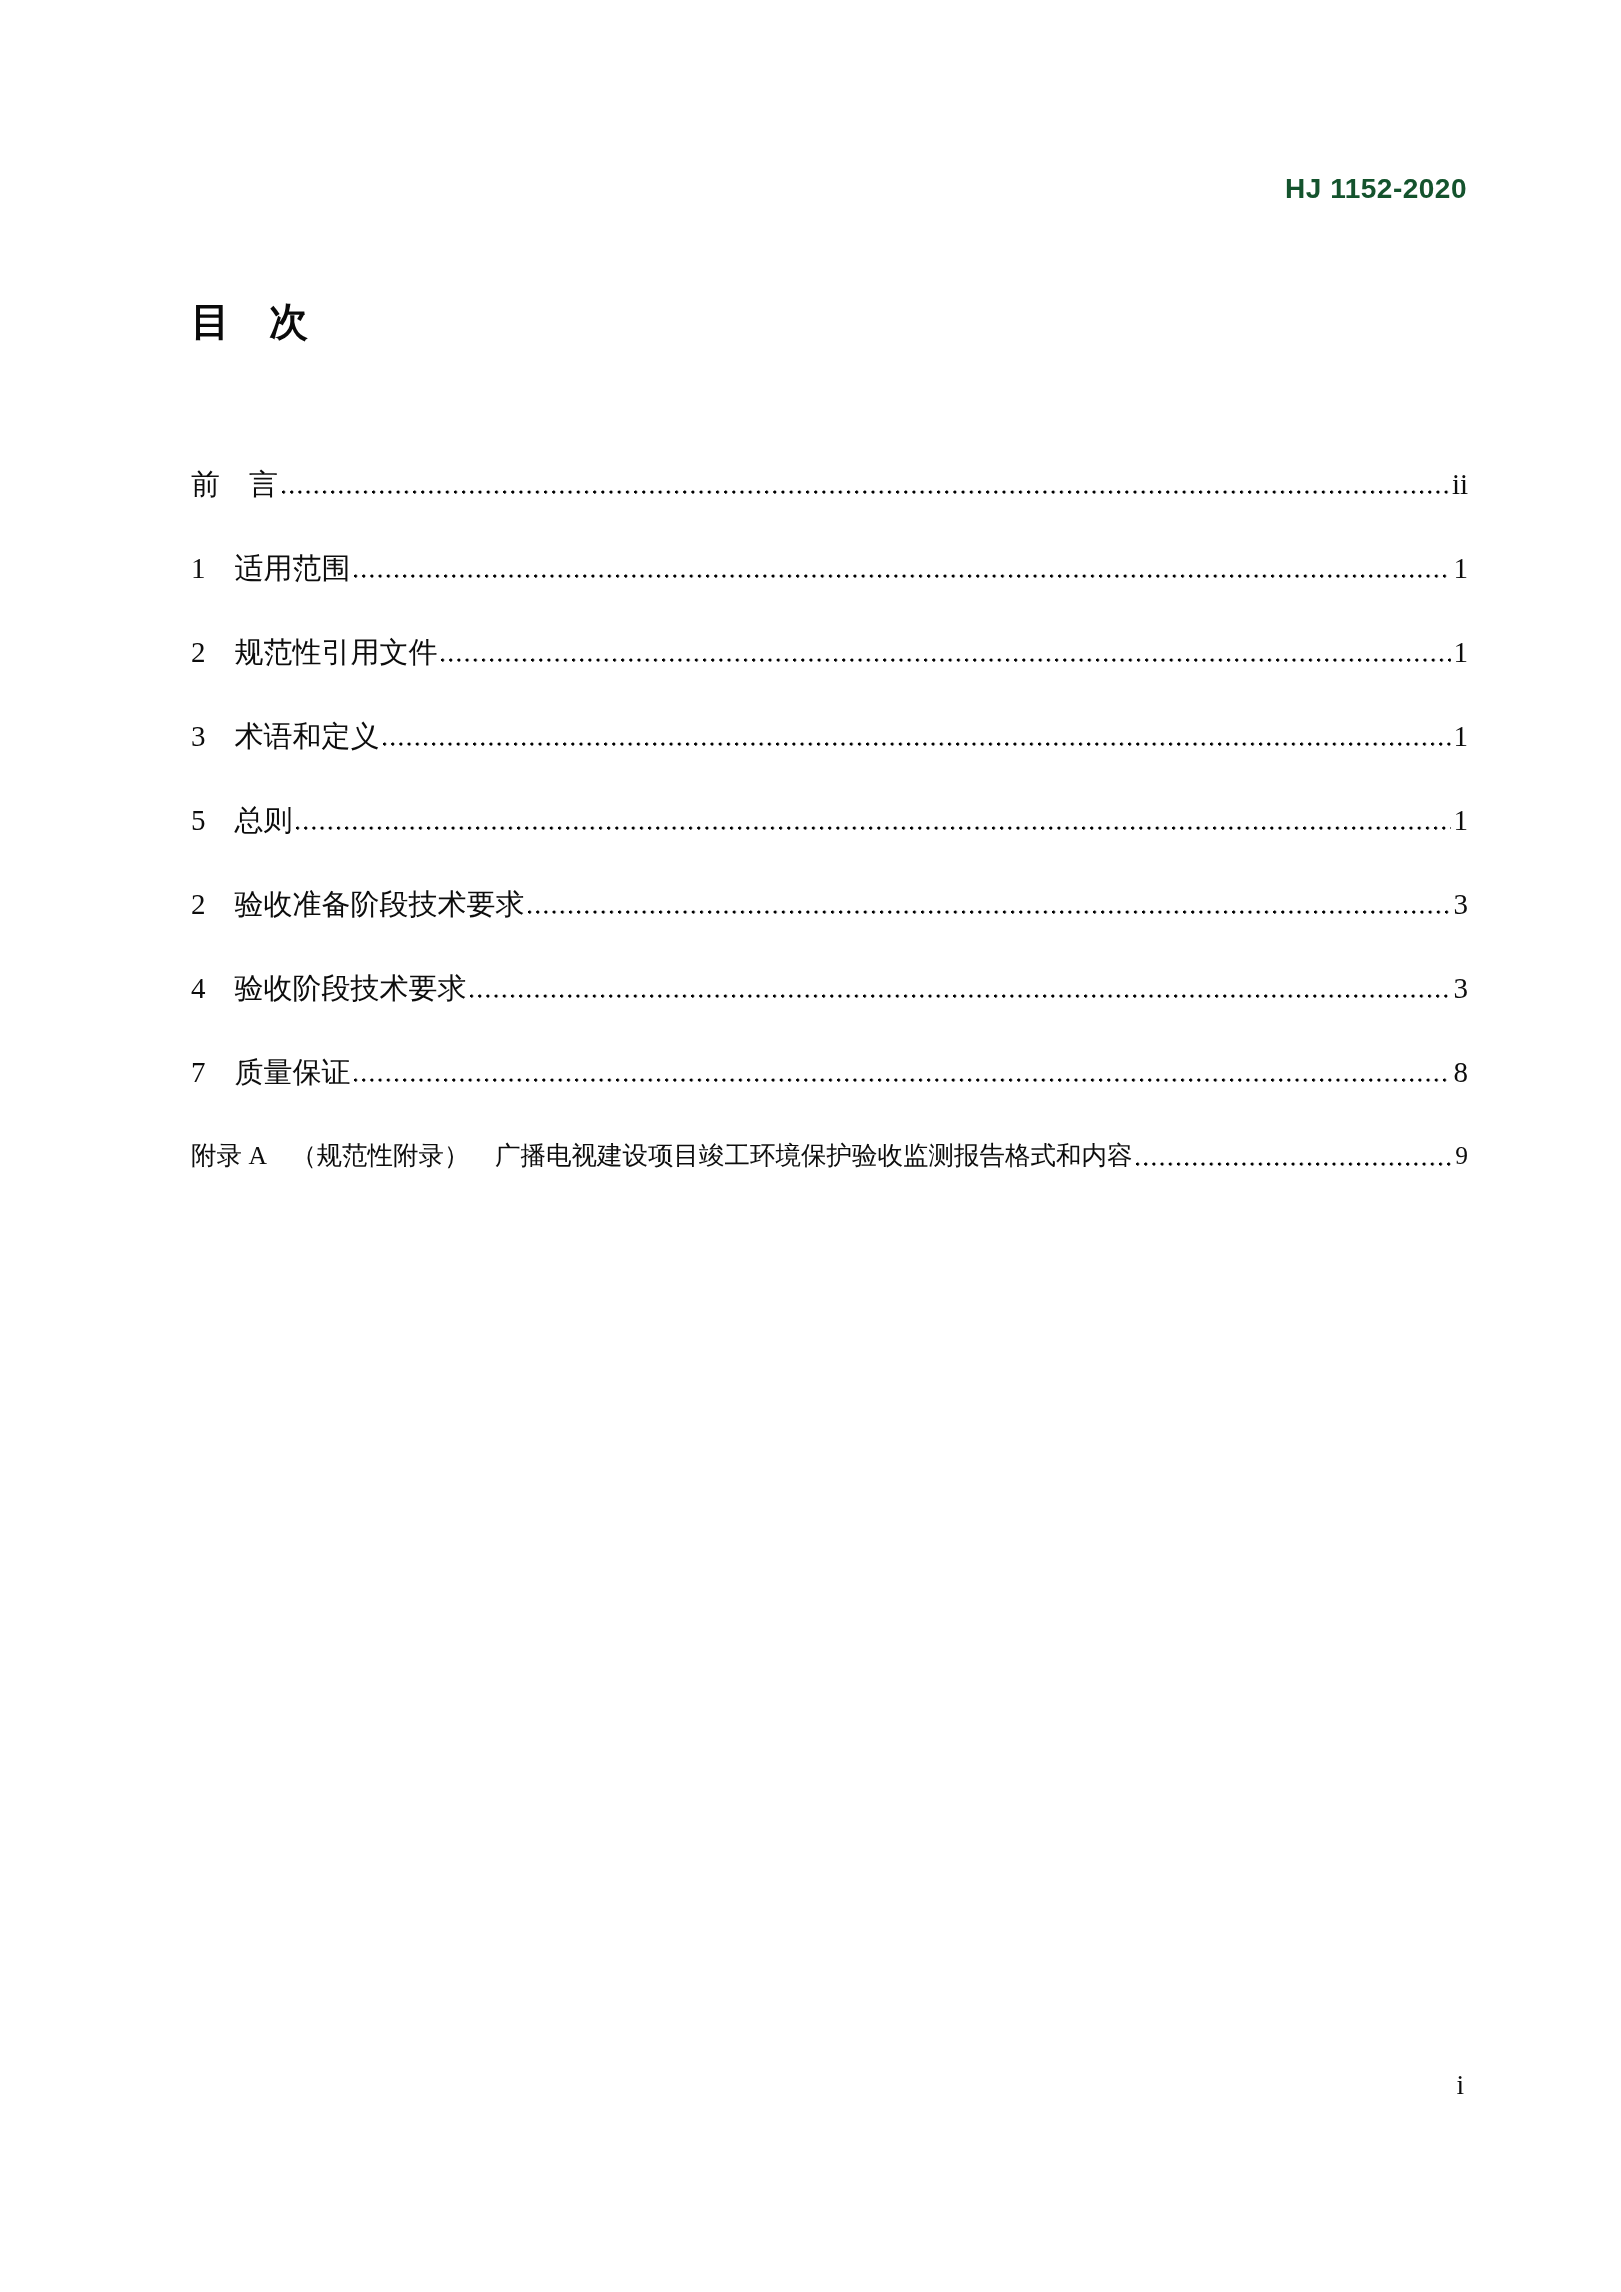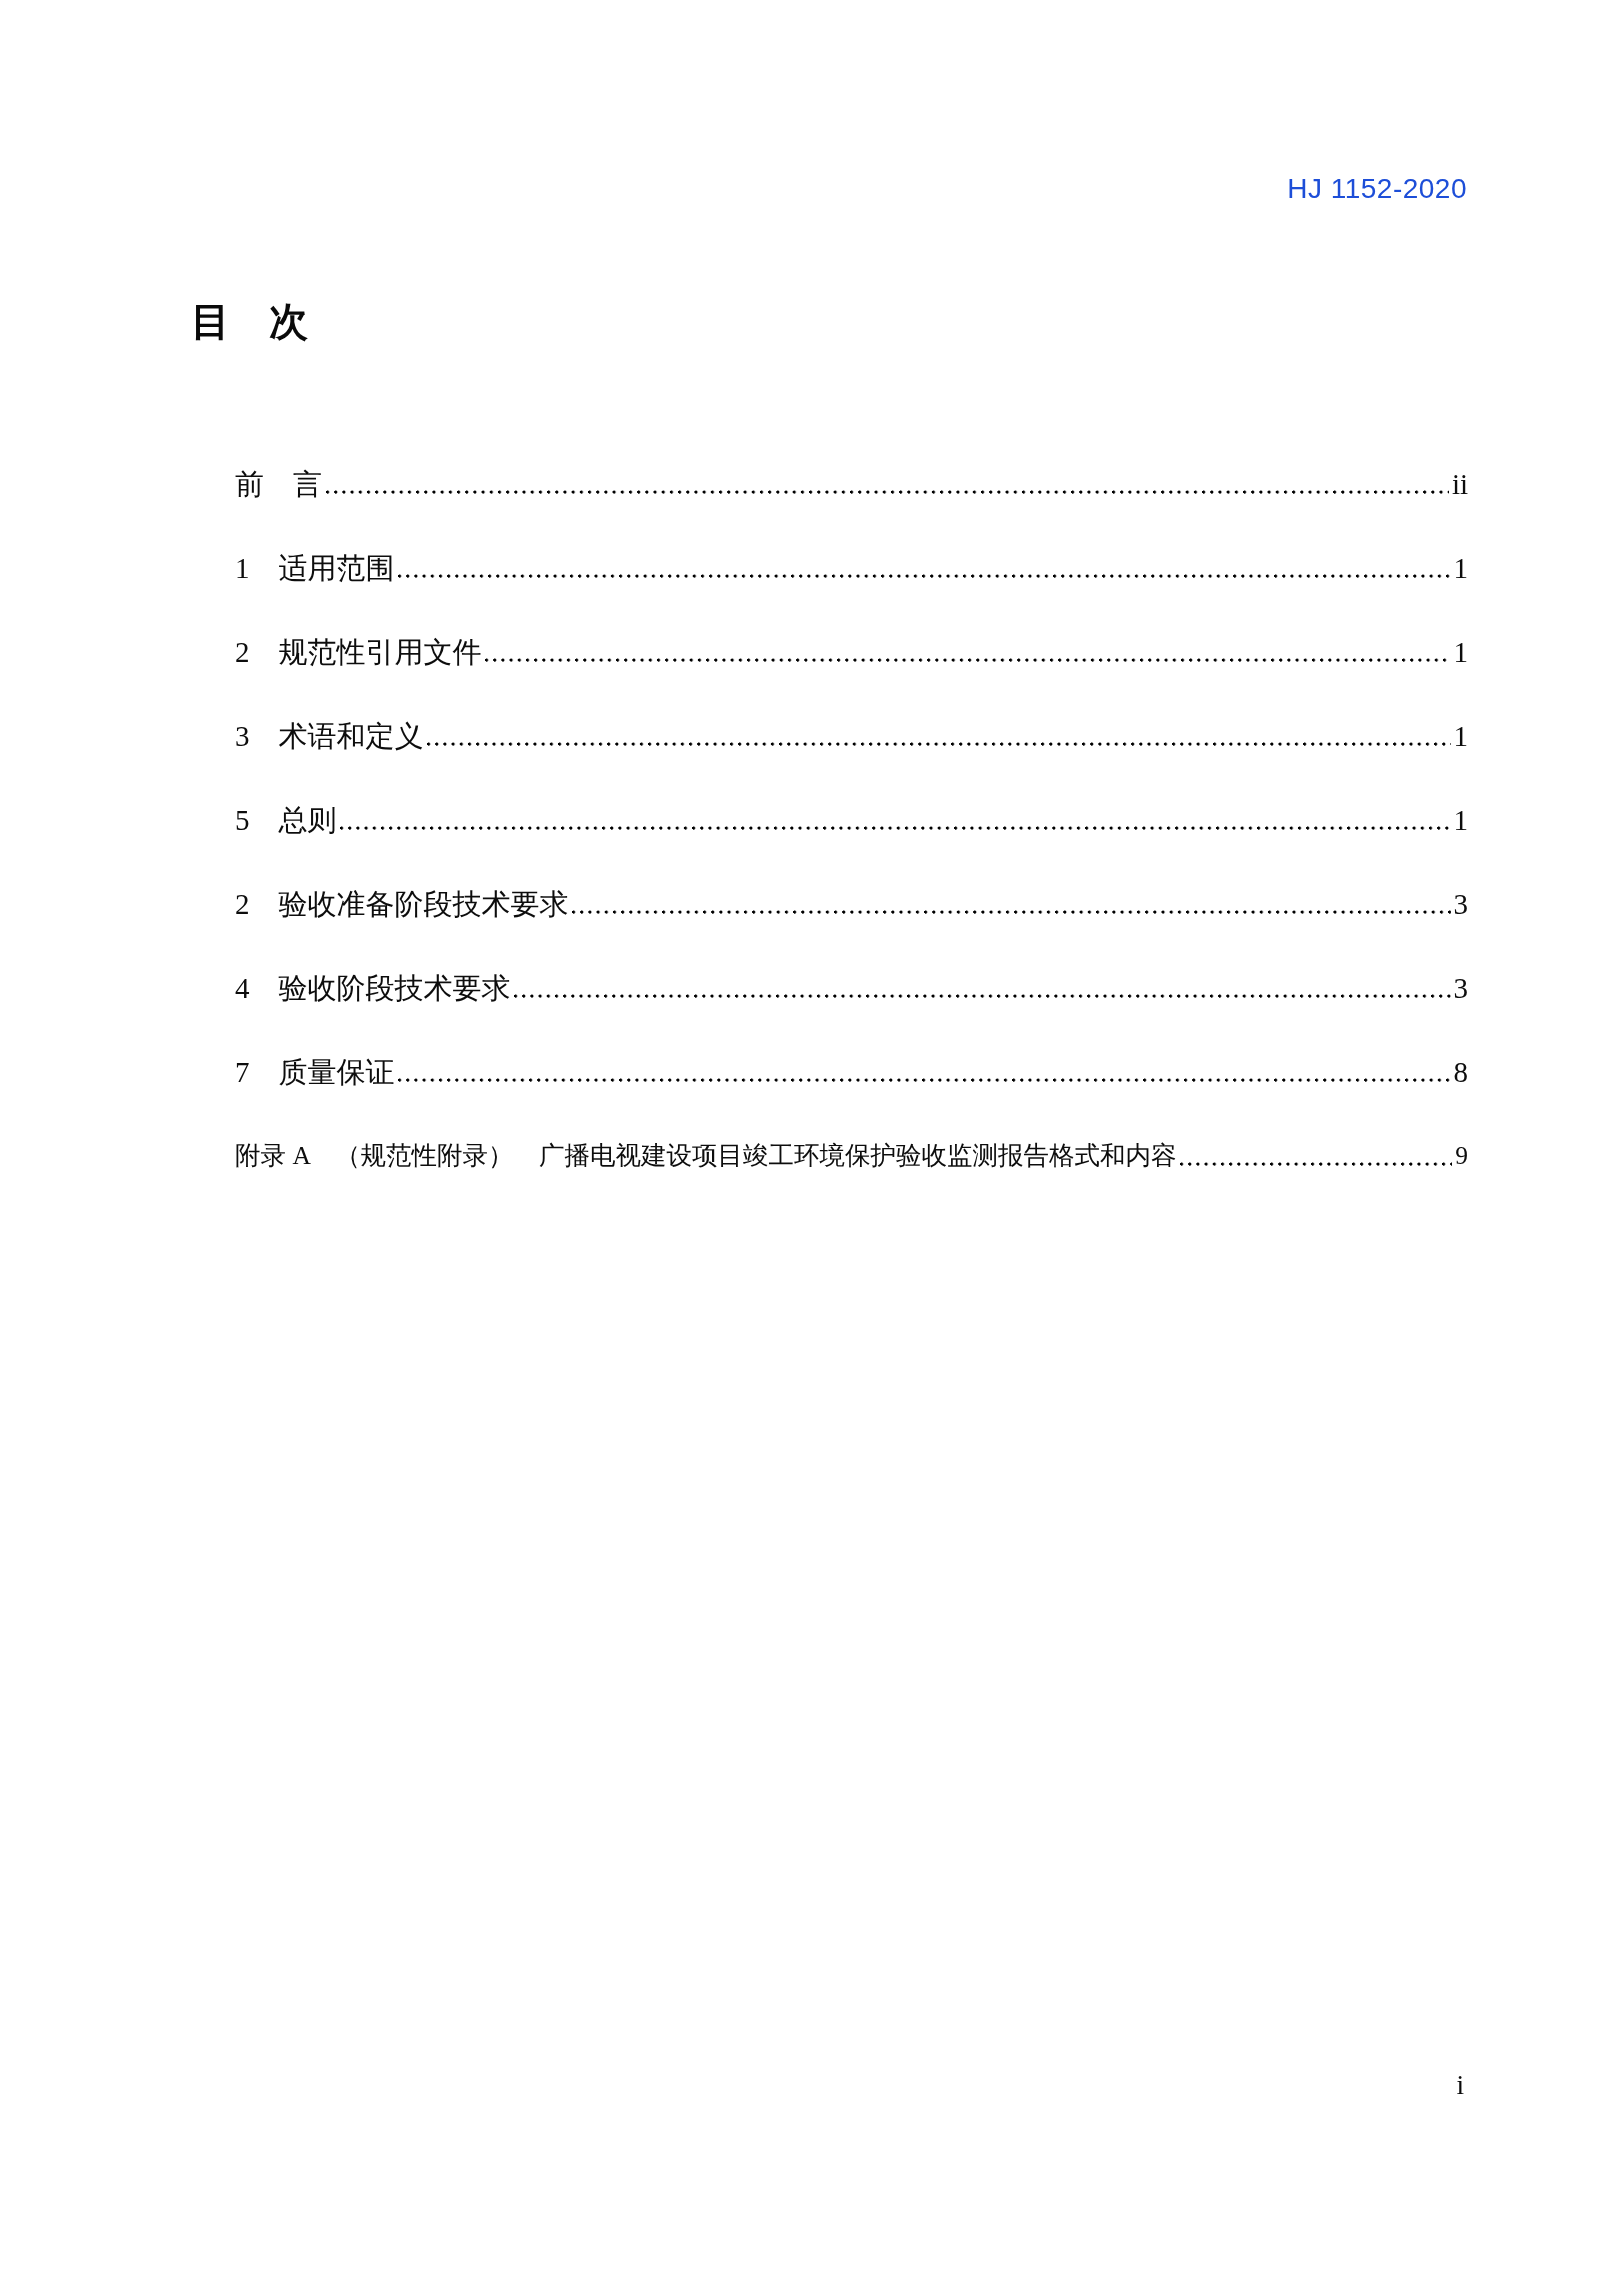--- a/index.html
+++ b/index.html
@@ -15,23 +15,23 @@
     color: #111111;
     font-family: "Liberation Serif", "DejaVu Serif", serif;
     overflow: hidden;
   }
   .doc-code {
     position: absolute;
     top: 173px;
     right: 154px;
     font-family: "Liberation Sans", "DejaVu Sans", sans-serif;
     font-size: 28px;
-    font-weight: 400;
+    font-weight: 700;
     letter-spacing: 0.5px;
-    color: #1d4ed8;
+    color: #14532d;
     white-space: pre;
   }
   .title {
     position: absolute;
     top: 300px;
     left: 191px;
     width: 1279px;
     margin: 0;
     font-family: "Liberation Sans", "DejaVu Sans", sans-serif;
     font-size: 39px;
@@ -54,21 +54,20 @@
     color: #0d0d0d;
   }
   .toc-row.appendix {
     font-size: 25.5px;
     text-align: center;
   }
   .toc-label {
     flex: 0 0 auto;
     white-space: pre;
     line-height: 1;
-    margin-left: 44px;
   }
   .toc-dots {
     flex: 1 1 auto;
     align-self: flex-end;
     height: 3.9px;
     margin: 0 2.9px 32px 3.9px;
     background-image: radial-gradient(circle at 1.6px 2px, #000 1.3px, transparent 1.8px);
     background-size: 8.2px 3.9px;
     background-repeat: repeat-x;
     background-position: left bottom;

